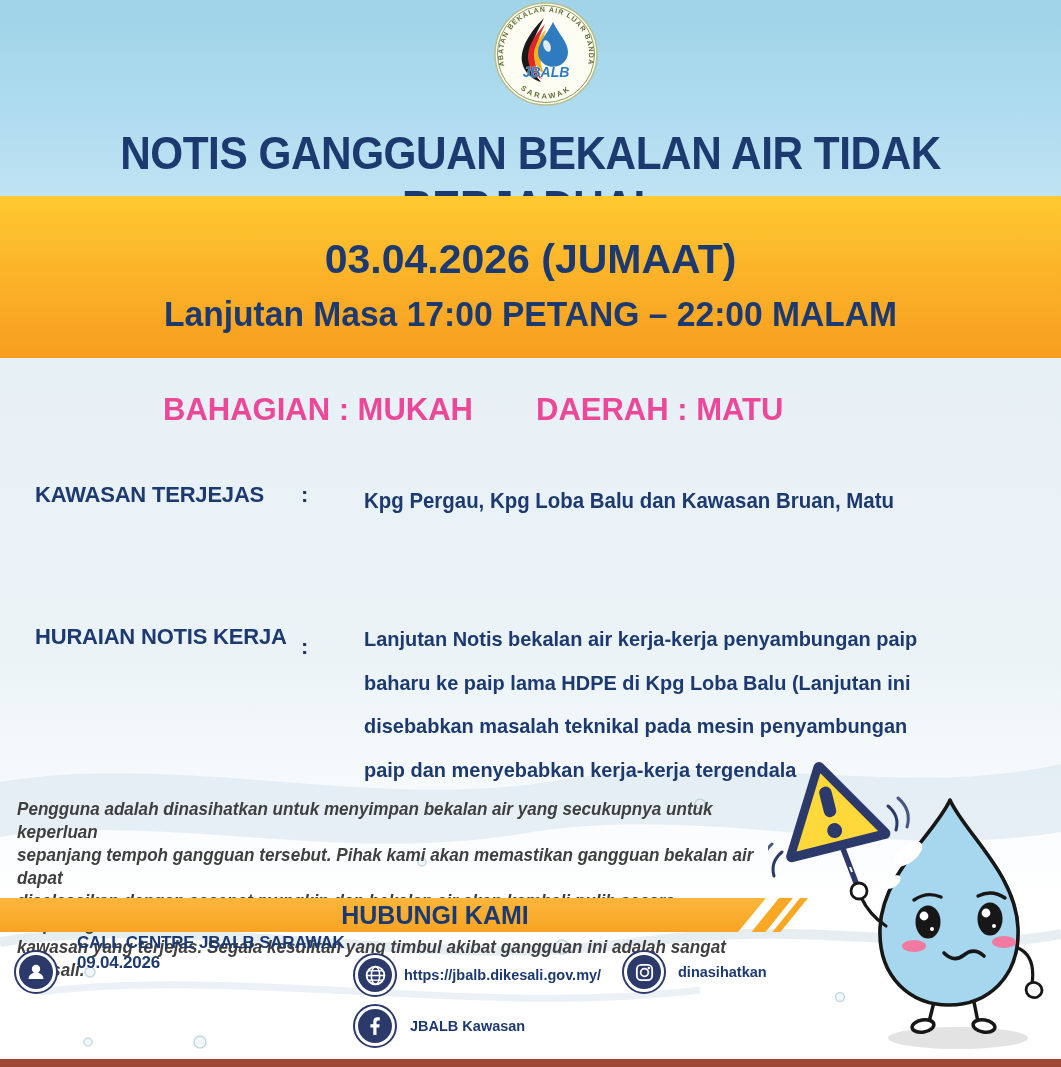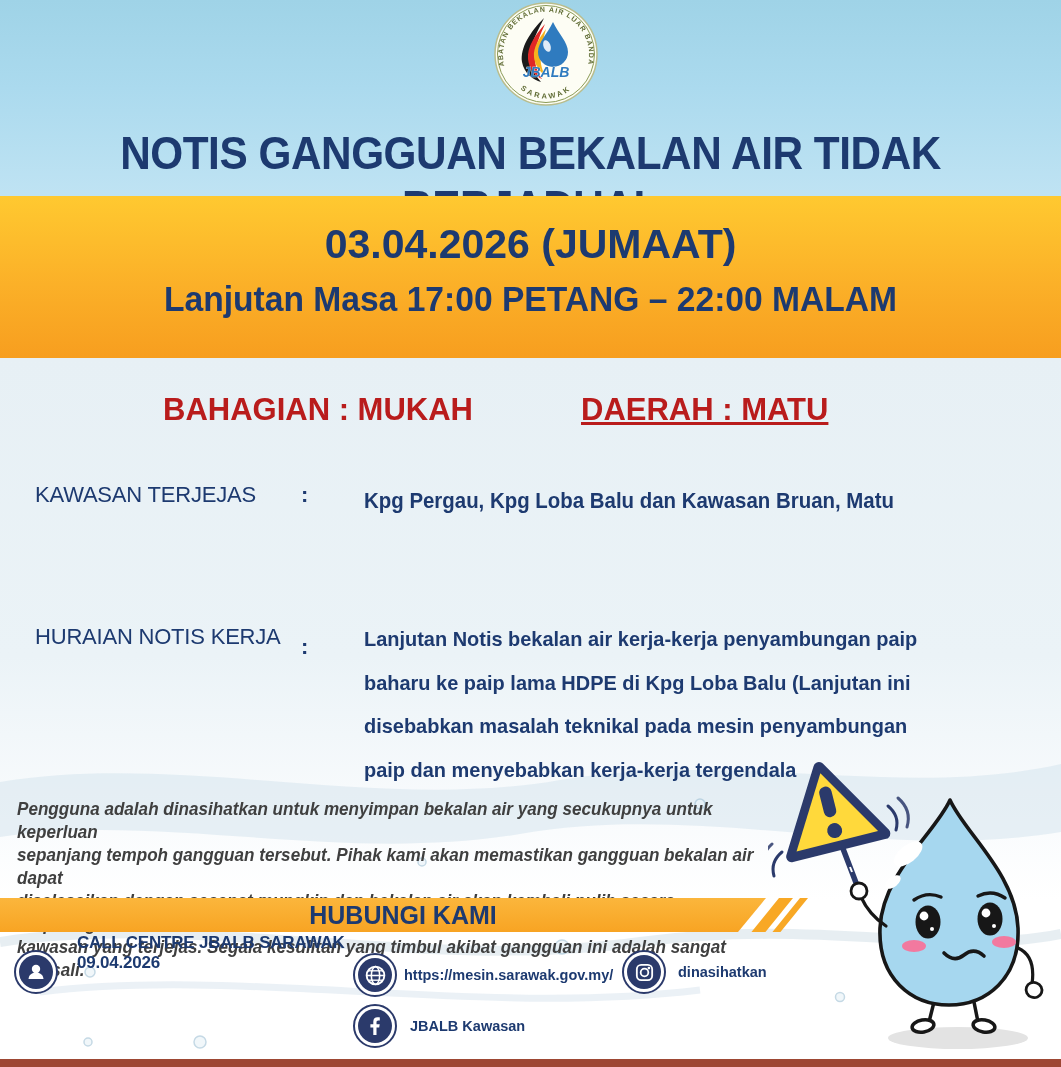--- a/index.html
+++ b/index.html
@@ -11,42 +11,42 @@
   
   .header{position:absolute;left:0;top:0;width:100%;height:196px;
     background:linear-gradient(180deg,#9fd3e7 0%,#abdaee 45%,#bfe3f3 100%);}
   .logo{position:absolute;left:494px;top:2px;width:104px;height:104px;}
   .title{position:absolute;left:0;top:126px;width:100%;text-align:center;
     font-size:46px;font-weight:bold;color:#1d3a70;letter-spacing:-.5px;
     transform:scaleX(.92);}
   
   .banner{position:absolute;left:0;top:196px;width:100%;height:162px;
     background:linear-gradient(180deg,#ffc930 0%,#fbb028 55%,#f79e1f 100%);}
-  .banner-date{padding-top:25px;text-align:center;font-size:41px;font-weight:bold;color:#1d3a70;}
+  .banner-date{padding-top:40px;text-align:center;font-size:41px;font-weight:bold;color:#1d3a70;}
   .banner-time{margin-top:11px;text-align:center;font-size:35px;font-weight:bold;color:#1d3a70;transform:scaleX(.96);}
   
   .content-bg{position:absolute;left:0;top:358px;width:100%;height:542px;
     background:linear-gradient(180deg,#e7f0f5 0%,#ebf3f7 55%,#f7fafc 80%,#ffffff 100%);}
   .splash{position:absolute;left:0;top:742px;width:1061px;height:318px;pointer-events:none;}
   
-  .region-item{position:absolute;top:392px;font-size:31px;font-weight:bold;color:#b91c1c;z-index:5;}
-  .row-label{position:absolute;left:35px;font-size:22px;font-weight:normal;color:#1d3a70;letter-spacing:-.2px;z-index:5;}
+  .region-item{position:absolute;top:392px;font-size:31px;font-weight:bold;color:#ec4899;z-index:5;}
+  .row-label{position:absolute;left:35px;font-size:22px;font-weight:bold;color:#1d3a70;letter-spacing:-.2px;z-index:5;}
   .row-colon{position:absolute;left:301px;font-size:22px;font-weight:bold;color:#1d3a70;z-index:5;}
   .kawasan-value{position:absolute;left:364px;top:489px;font-size:21.5px;font-weight:bold;color:#1d3a70;
     transform:scaleX(.95);transform-origin:left top;z-index:5;}
   .huraian-value{position:absolute;left:364px;top:617px;font-size:21px;font-weight:bold;color:#1d3a70;
     line-height:43.5px;white-space:pre-line;transform:scaleX(.95);transform-origin:left top;z-index:5;}
   .advisory{position:absolute;left:17px;top:797px;width:820px;font-size:19px;font-style:italic;font-weight:bold;
     color:#3f3f3f;line-height:23px;white-space:pre-line;transform:scaleX(.90);transform-origin:left top;z-index:5;}
   
   .hubungi-bar{position:absolute;left:0;top:898px;width:766px;height:34px;z-index:5;
     background:linear-gradient(180deg,#fbb63c 0%,#f8a423 100%);
     clip-path:polygon(0 0,766px 0,738px 100%,0 100%);}
   .hubungi-text{width:766px;padding-left:40px;box-sizing:border-box;text-align:center;
-    line-height:34px;font-size:25px;font-weight:bold;color:#1d3a70;}
+    line-height:34px;font-size:25px;font-weight:bold;color:#1d3a70;margin-left:32px;}
   .stripe{position:absolute;top:898px;height:34px;background:#f8a825;transform:skewX(-39deg);
     transform-origin:0 0;z-index:5;}
   .stripe-1{left:779px;width:14px;}
   .stripe-2{left:800px;width:8px;}
   
   .ci{position:absolute;width:40px;height:40px;border:2px solid #2b3a6b;border-radius:50%;
     background:#fff;display:flex;align-items:center;justify-content:center;z-index:5;}
   .ci-disc{width:34px;height:34px;border-radius:50%;background:#2b3a6b;
     display:flex;align-items:center;justify-content:center;}
   .cc-block{position:absolute;left:77px;top:933px;font-size:17px;font-weight:bold;color:#1d3a70;
@@ -111,21 +111,21 @@
           <circle cx="200" cy="300" r="6"></circle>
         <circle cx="88" cy="300" r="4"></circle>
           <circle cx="960" cy="212" r="6"></circle>
         <circle cx="840" cy="255" r="4.5"></circle>
           <circle cx="108" cy="180" r="3.5"></circle>
       </g>
     </svg>
   </div>
 
   <div class="region-item" style="left:163px;">BAHAGIAN : MUKAH</div>
-  <div class="region-item" style="left:581px;text-decoration:underline;">DAERAH : MATU</div>
+  <div class="region-item" style="left:536px;">DAERAH : MATU</div>
 
   <div class="row-label" style="top:482px;">KAWASAN TERJEJAS</div>
   <div class="row-colon" style="top:482px;">:</div>
   <div class="kawasan-value">Kpg Pergau, Kpg Loba Balu dan Kawasan Bruan, Matu</div>
 
   <div class="row-label" style="top:624px;">HURAIAN NOTIS KERJA</div>
   <div class="row-colon" style="top:634px;">:</div>
   <div class="huraian-value">Lanjutan Notis bekalan air kerja-kerja penyambungan paip
 baharu ke paip lama HDPE di Kpg Loba Balu (Lanjutan ini
 disebabkan masalah teknikal pada mesin penyambungan
@@ -159,21 +159,21 @@
     <div class="ci-disc">
       <svg viewBox="0 0 24 24" width="25" height="25">
         <circle cx="12" cy="12" r="8.5" fill="none" stroke="#ffffff" stroke-width="1.8"></circle>
         <ellipse cx="12" cy="12" rx="4" ry="8.5" fill="none" stroke="#ffffff" stroke-width="1.5"></ellipse>
         <line x1="3.5" y1="12" x2="20.5" y2="12" stroke="#ffffff" stroke-width="1.5"></line>
         <line x1="5" y1="7.5" x2="19" y2="7.5" stroke="#ffffff" stroke-width="1.3"></line>
         <line x1="5" y1="16.5" x2="19" y2="16.5" stroke="#ffffff" stroke-width="1.3"></line>
       </svg>
     </div>
   </div>
-  <div class="social-text" style="left:404px;top:967px;">https://mesin.sarawak.gov.my/</div>
+  <div class="social-text" style="left:404px;top:967px;">https://jbalb.dikesali.gov.my/</div>
 
   <div class="ci" style="left:353px;top:1004px;">
     <div class="ci-disc">
       <svg viewBox="0 0 24 24" width="24" height="24">
         <path d="M13.5,21 L13.5,13.5 L16.2,13.5 L16.7,10.2 L13.5,10.2 L13.5,8.2 C13.5,7.2 14,6.4 15.3,6.4 L16.8,6.4 L16.8,3.4 C16.5,3.35 15.5,3.25 14.4,3.25 C12,3.25 10.3,4.7 10.3,7.8 L10.3,10.2 L7.4,10.2 L7.4,13.5 L10.3,13.5 L10.3,21 Z" fill="#ffffff"></path>
       </svg>
     </div>
   </div>
   <div class="social-text" style="left:410px;top:1018px;">JBALB Kawasan</div>
 

